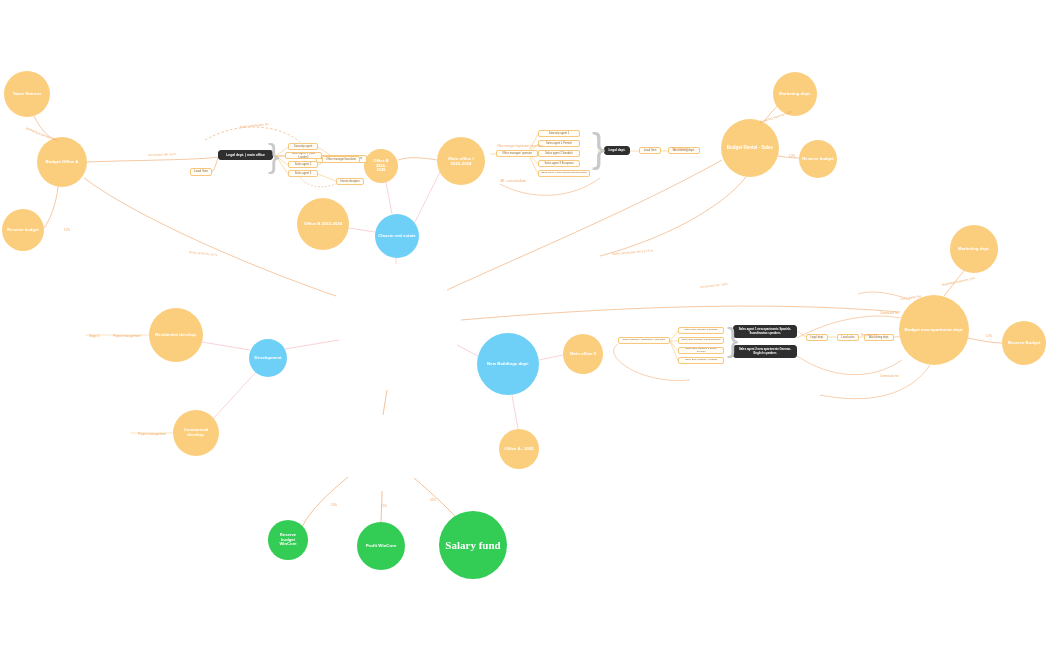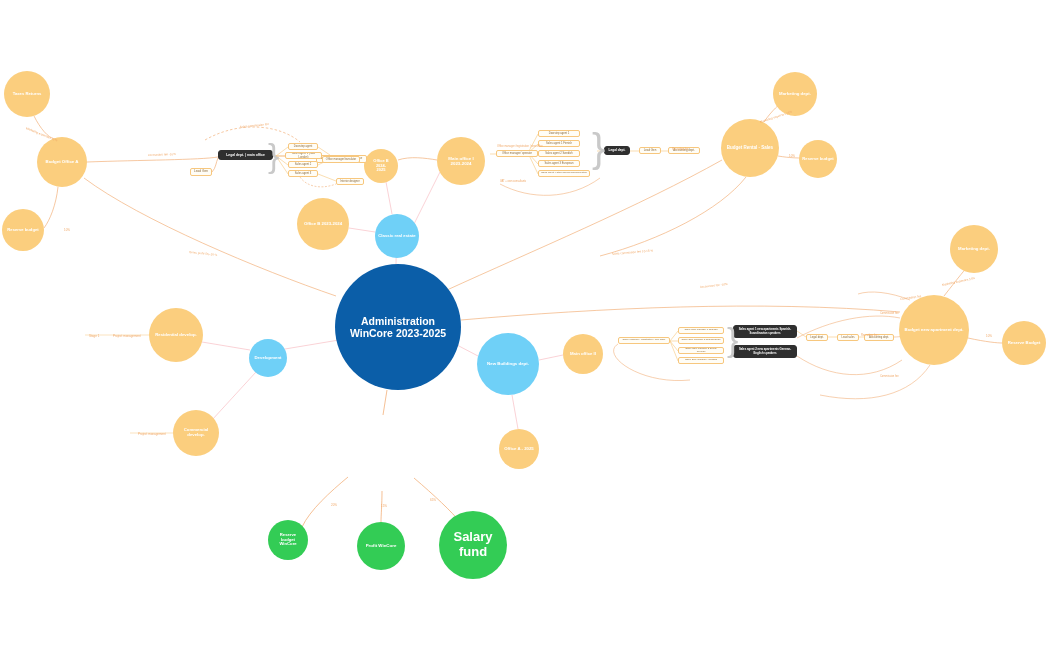--- a/index.html
+++ b/index.html
@@ -172,24 +172,20 @@
     <path d="M 797,356 C 830,378 870,382 902,360" fill="none" stroke="#f2b07a" stroke-width="0.6"></path>
     <path d="M 894,337 C 900,337 904,336 906,334" fill="none" stroke="#f2b07a" stroke-width="0.6"></path>
     <path d="M 618,344 C 600,355 640,385 690,380" fill="none" stroke="#f2b07a" stroke-width="0.6"></path>
     <path d="M 944,296 C 958,278 966,268 970,264" fill="none" stroke="#f2b07a" stroke-width="0.7"></path>
     <path d="M 968,338 C 986,342 998,343 1002,343" fill="none" stroke="#f2b07a" stroke-width="0.7"></path>
     <path d="M 910,300 C 890,292 870,290 858,294" fill="none" stroke="#f2b07a" stroke-width="0.6"></path>
     <path d="M 930,365 C 910,395 870,405 820,395" fill="none" stroke="#f2b07a" stroke-width="0.6"></path>
   </svg>
 
   <div id="node-layer">
-      <div class="node" style="left: 335px; top: 264px; width: 126px; height: 126px; background: rgb(11, 94, 168);">
-        <span class="node-label" style="font-size: 10.5px; color: rgb(255, 255, 255);">Administration
-WinCore 2023-2025</span>
-      </div>
       <div class="node" style="left: 4px; top: 71px; width: 46px; height: 46px; background: rgb(251, 206, 126);">
         <span class="node-label" style="font-size: 4.2px; color: rgb(255, 255, 255);">Taxes Returns</span>
       </div>
       <div class="node" style="left: 37px; top: 137px; width: 50px; height: 50px; background: rgb(251, 206, 126);">
         <span class="node-label" style="font-size: 4.4px; color: rgb(255, 255, 255);">Budget Office A</span>
       </div>
       <div class="node" style="left: 2px; top: 209px; width: 42px; height: 42px; background: rgb(251, 206, 126);">
         <span class="node-label" style="font-size: 4.2px; color: rgb(255, 255, 255);">Reserve budget</span>
       </div>
       <div class="node" style="left: 364px; top: 149px; width: 34px; height: 34px; background: rgb(251, 206, 126);">
@@ -245,21 +241,21 @@
       </div>
       <div class="node" style="left: 268px; top: 520px; width: 40px; height: 40px; background: rgb(51, 204, 85);">
         <span class="node-label" style="font-size: 4.2px; color: rgb(255, 255, 255);">Reserve
 budget
 WinCore</span>
       </div>
       <div class="node" style="left: 357px; top: 522px; width: 48px; height: 48px; background: rgb(51, 204, 85);">
         <span class="node-label" style="font-size: 4.4px; color: rgb(255, 255, 255);">Profit WinCore</span>
       </div>
       <div class="node" style="left: 439px; top: 511px; width: 68px; height: 68px; background: rgb(51, 204, 85);">
-        <span class="node-label" style="font-size: 13px; color: rgb(255, 255, 255);">Salary fund</span>
+        <span class="node-label" style="font-size: 11px; color: rgb(255, 255, 255); font-family: Liberation Serif, serif;">Salary fund</span>
       </div>
       <div class="boxnode box-light" style="left: 316px; top: 155px; width: 51px; height: 8px;">
         <span class="box-label" style="font-size: 3.2px;">Accounting dept. | Main office</span>
       </div>
       <div class="boxnode box-light" style="left: 190px; top: 168px; width: 22px; height: 8px;">
         <span class="box-label" style="font-size: 3.2px;">Lead Gen</span>
       </div>
       <div class="boxnode box-dark" style="left: 218px; top: 150px; width: 55px; height: 10px;">
         <span class="box-label" style="font-size: 3.4px;">Legal dept. | main office</span>
       </div>

